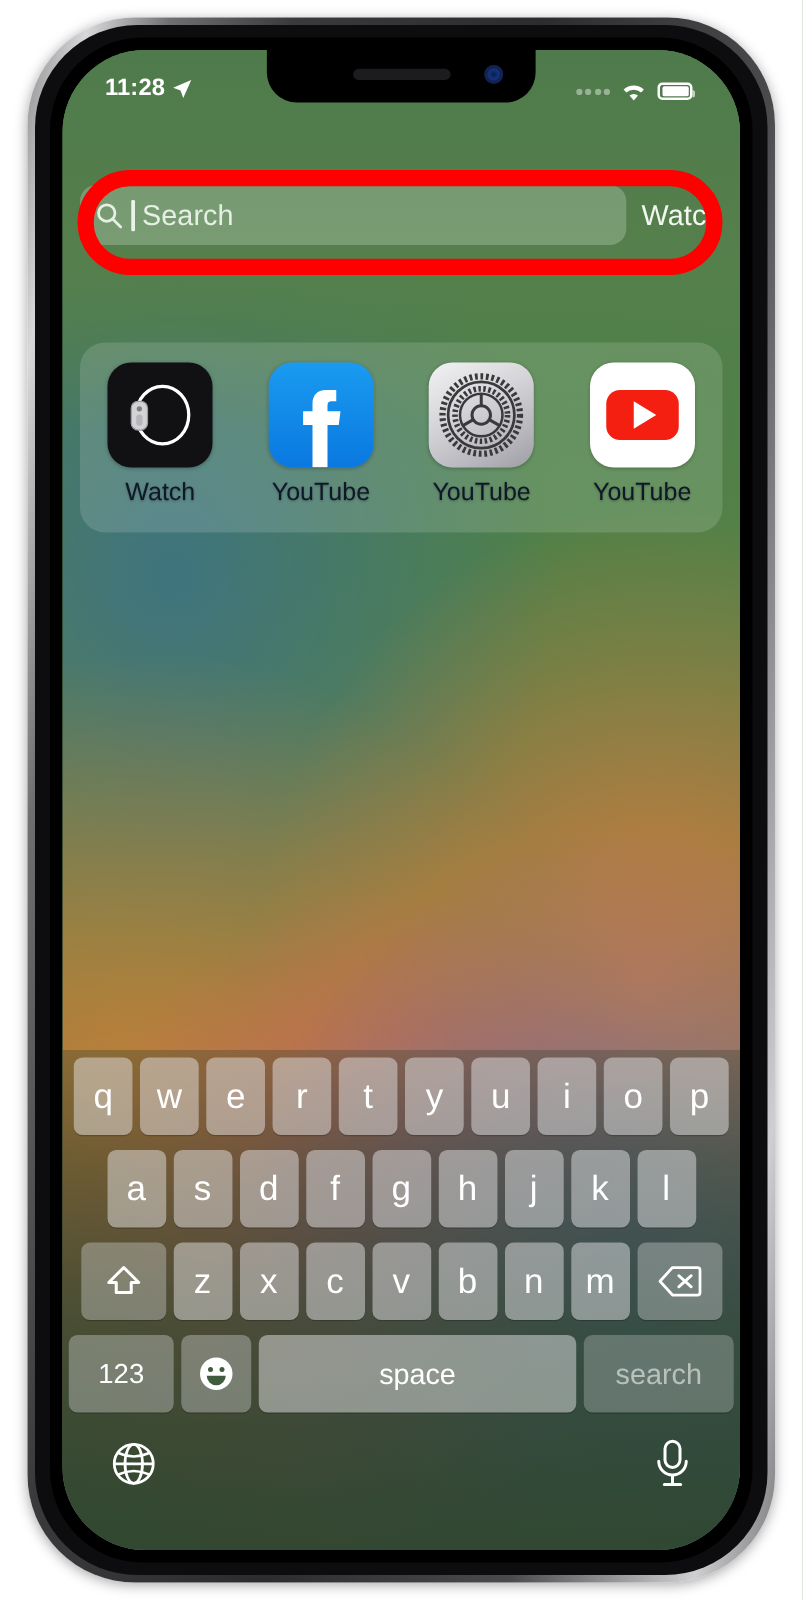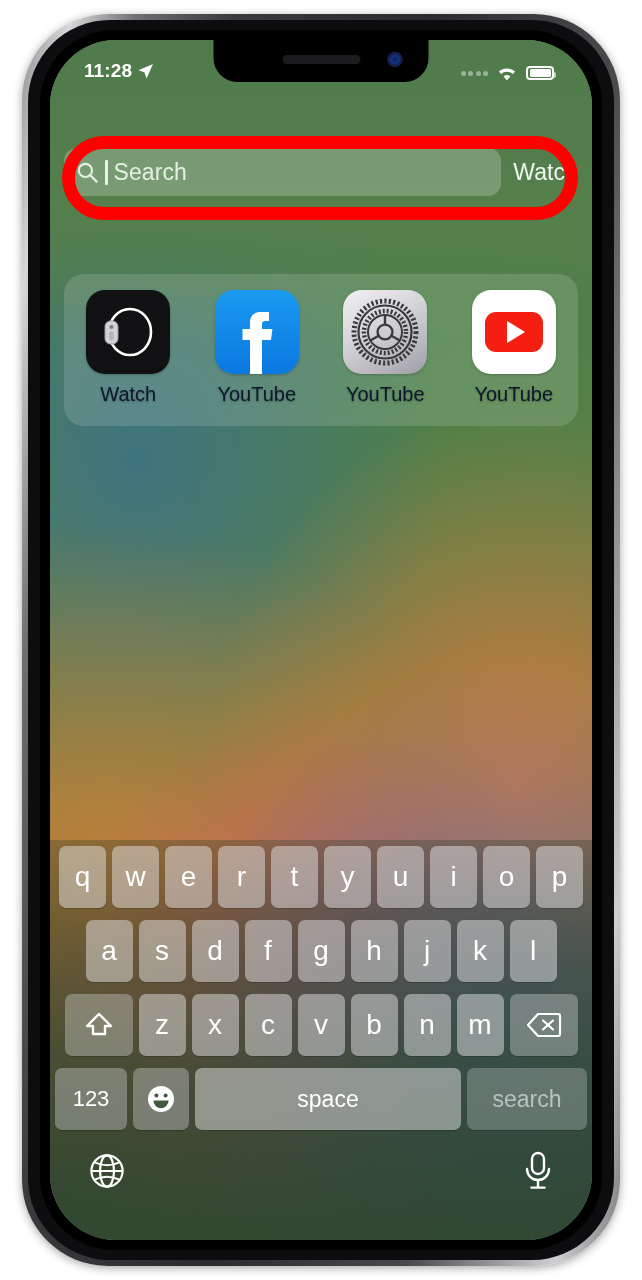--- a/index.html
+++ b/index.html
@@ -189,21 +189,21 @@
     height:62px; border-radius:7px;
     background: rgba(232,232,234,.48);
     color:#fff; font-size:28px;
     display:flex; align-items:center; justify-content:center;
     box-shadow:0 1px 0 rgba(0,0,0,.20);
   }
   .k-letter { width:47px; }
   .row2 { padding:0 26px; }
   .row3 { padding:0 0; }
   .k-wide { width:68px; background: rgba(210,212,212,.38); }
-  .k-num { width:72px; font-size:22px; background: rgba(210,212,212,.38); }
+  .k-num { width:84px; font-size:22px; background: rgba(210,212,212,.38); }
   .k-emoji { width:56px; background: rgba(210,212,212,.38); }
   .k-space { flex:1; max-width:284px; font-size:23px; }
   .k-search { width:120px; font-size:23px; color:rgba(255,255,255,.55); background: rgba(210,212,212,.30); }
   .kb-bottom { display:flex; align-items:center; justify-content:space-between; padding:8px 32px 0 32px; }
 
   svg { display:block; }
 </style>
 </head>
 <body>
 

